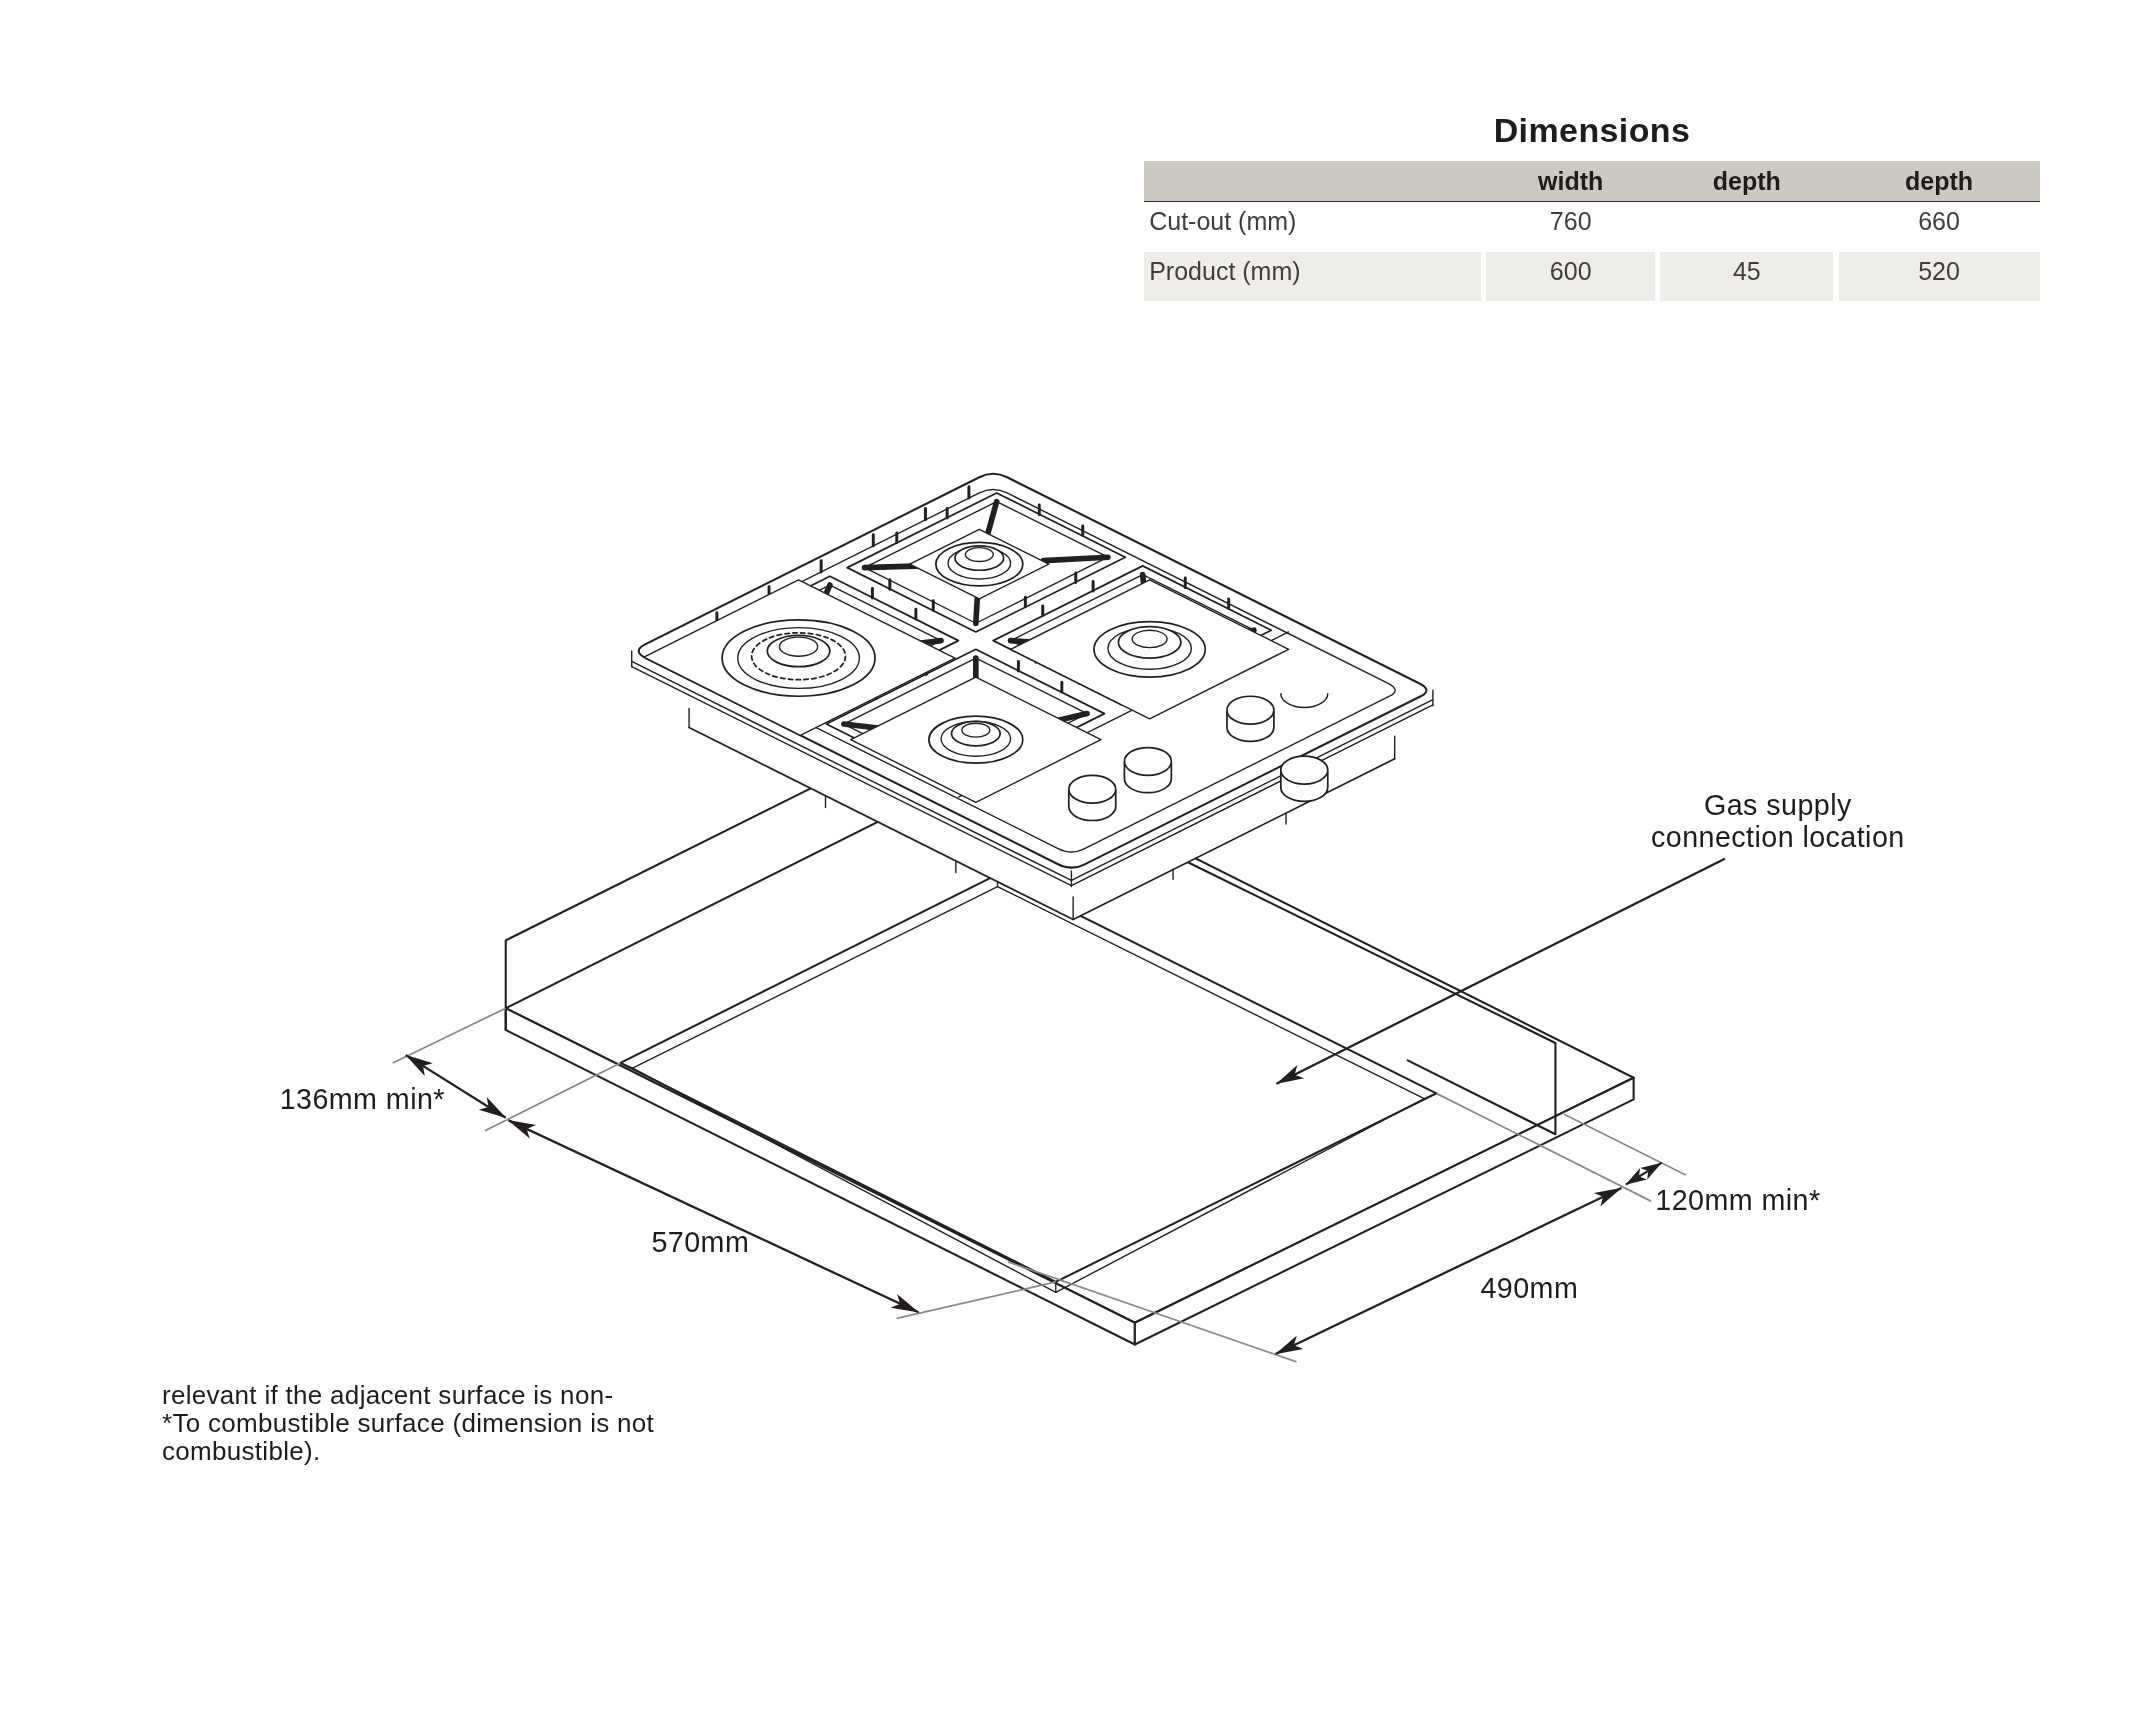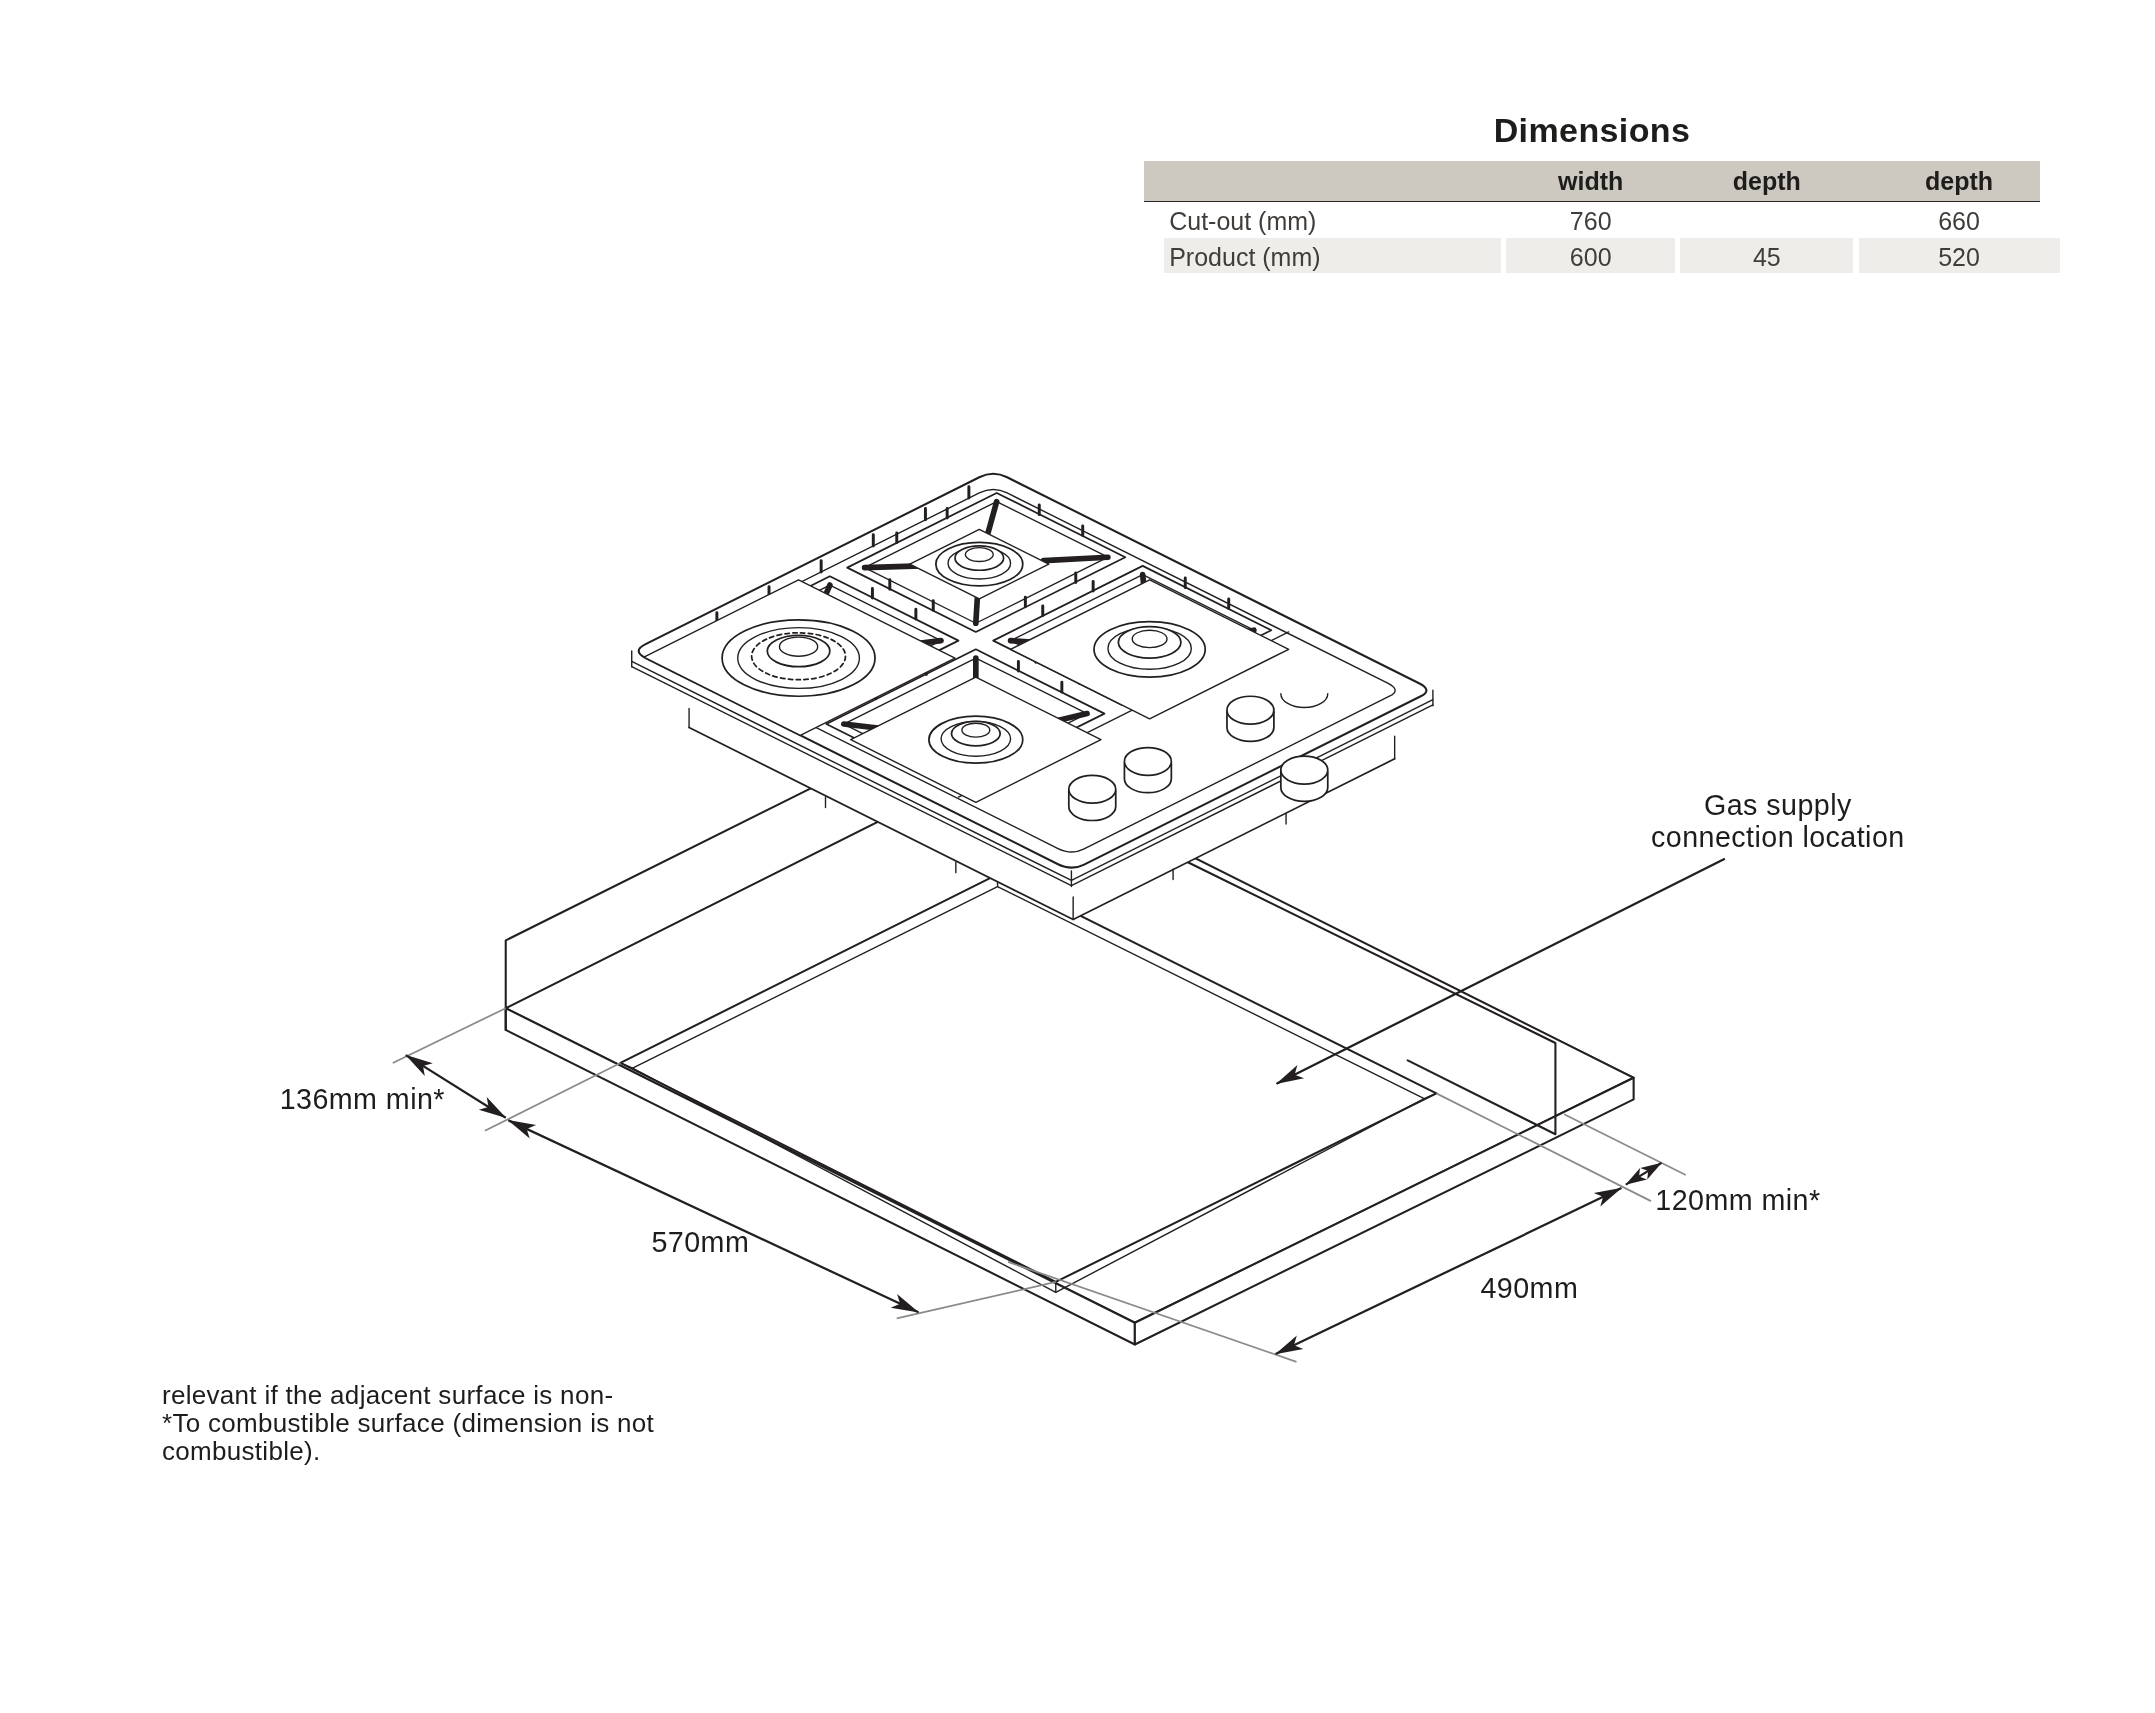--- a/index.html
+++ b/index.html
@@ -9,25 +9,25 @@
     -webkit-font-smoothing:antialiased;
   }
   #canvas{position:relative;width:2155px;height:1714px;background:#ffffff;overflow:hidden;}
 
   
   .dims{position:absolute;left:1144px;top:111px;width:896px;}
   .dims-title{
     font-size:34px;font-weight:700;color:#1d1d1b;letter-spacing:0.4px;
     margin:0 0 12px 0;line-height:38px;text-align:center;
   }
-  .t-grid{display:grid;grid-template-columns:337px 169px 173px 201px;column-gap:5.2px;margin-left:20px;}
+  .t-grid{display:grid;grid-template-columns:337px 169px 173px 201px;column-gap:5.2px;}
   .t-header{background:#cdc9c1;border-bottom:1.7px solid #2b2826;}
   .t-header .cell{background:transparent;height:40px;line-height:40px;
     font-size:25px;font-weight:700;color:#1d1d1b;}
-  .t-row .cell{height:35px;line-height:39px;font-size:25px;font-weight:400;color:#403d3a;}
+  .t-row .cell{height:49px;line-height:39px;font-size:25px;font-weight:400;color:#403d3a;}
   .t-row.alt{margin-top:0.9px;}
   .t-row.alt .cell{background:#efedea;}
   .cell.lbl{text-align:left;padding-left:5.2px;}
   .cell.num{text-align:center;}
 
   
   svg{position:absolute;left:0;top:0;}
   .ln{stroke:#231f20;fill:none;stroke-width:2.4px;stroke-linecap:round;stroke-linejoin:round;}
   .ln-thin{stroke:#231f20;fill:none;stroke-width:1.6px;stroke-linecap:round;stroke-linejoin:round;}
   .ln-med{stroke:#231f20;fill:none;stroke-width:2px;stroke-linecap:round;stroke-linejoin:round;}

